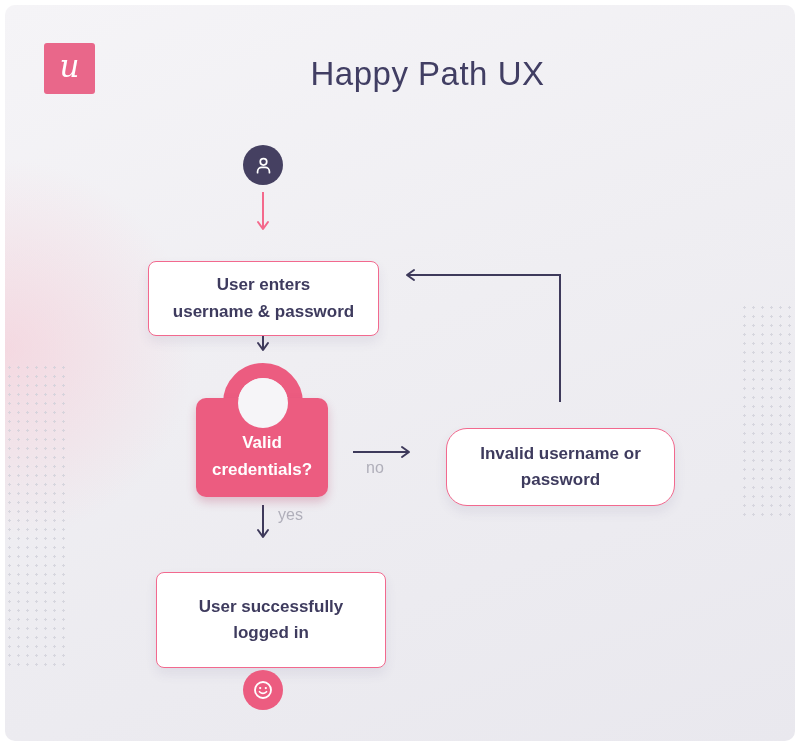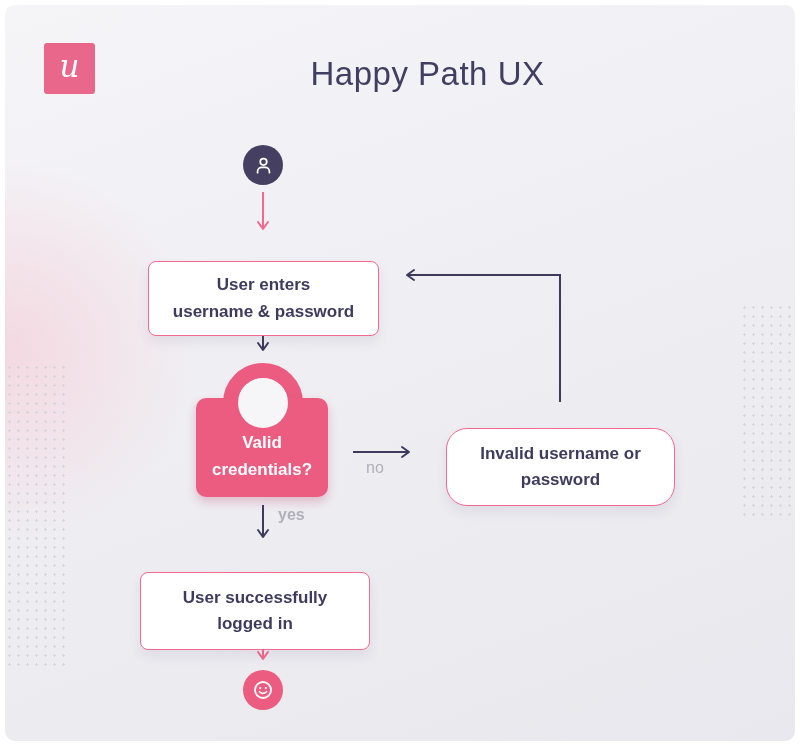--- a/index.html
+++ b/index.html
@@ -50,21 +50,21 @@
     position: absolute; background: #ffffff;
     border: 1.5px solid #f2698e; border-radius: 8px;
     display: flex; align-items: center; justify-content: center; text-align: center;
     color: #3e3b5e; font-size: 17px; font-weight: 700; line-height: 1.55;
     white-space: pre-line;
     box-shadow: 0 6px 12px rgba(80,70,120,0.09);
     margin-top: 24px;
   }
   .node-enter   { left: 143px; top: 232px; width: 231px; height: 75px; }
   .node-invalid { left: 441px; top: 399px; width: 229px; height: 78px; border-radius: 21px; }
-  .node-logged  { left: 135px; top: 543px; width: 230px; height: 78px; }
+  .node-logged  { left: 151px; top: 543px; width: 230px; height: 96px; }
 
   
   .lock-ring {
     position: absolute; left: 218px; top: 358px; width: 80px; height: 80px;
     border: 15px solid #ec5c80; border-radius: 50%; background: transparent;
   }
   .lock-body {
     position: absolute; left: 191px; top: 393px; width: 132px; height: 99px;
     background: #ec5c80; border-radius: 10px;
     box-shadow: 0 5px 10px rgba(180,60,100,0.28);
@@ -73,21 +73,21 @@
     color: #ffffff; font-size: 17px; font-weight: 700; line-height: 1.55;
     white-space: pre-line;
   }
   .lock-hole {
     position: absolute; left: 233px; top: 373px; width: 50px; height: 50px;
     border-radius: 50%; background: #f6f5f8;
   }
 
   .edge-label { position: absolute; color: #b0afba; font-size: 16px; font-weight: 400; }
   .edge-label-no  { left: 361px; top: 420px; margin-top: 34px; }
-  .edge-label-yes { left: 273px; top: 501px; font-weight: bold; }
+  .edge-label-yes { left: 273px; top: 501px; }
 </style>
 </head>
 <body>
 
 <div class="canvas">
 
   <div class="dots dots-left"></div>
   <div class="dots dots-right"></div>
 
   <div class="logo">

